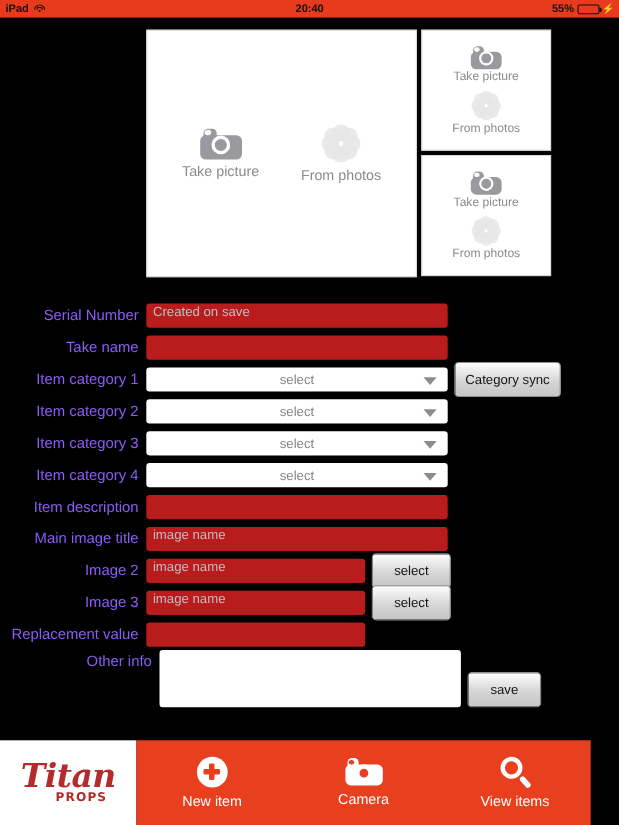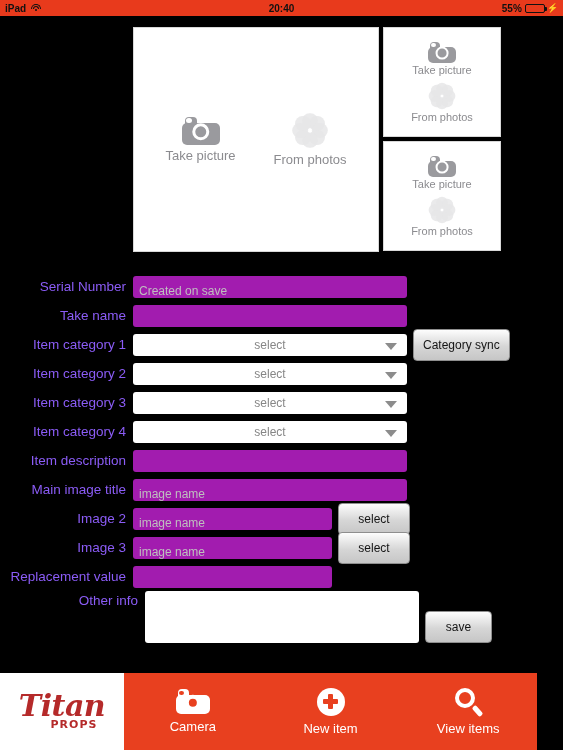--- a/index.html
+++ b/index.html
@@ -103,22 +103,22 @@
 
   
   .form { position: absolute; top: 272px; left: 0; width: 563px; }
   .row { display: flex; align-items: center; height: 29px; margin-bottom: 0; }
   .row + .row { margin-top: 0; }
   .lbl-col {
     width: 133px; text-align: right; padding-right: 7px;
     color: #8b5cf6; font-size: 13.5px; white-space: nowrap;
   }
   .fld {
-    background: #a21caf; border-radius: 3px; height: 22px;
-    display: flex; align-items: flex-end; padding: 0 6px;
+    background: #b91c1c; border-radius: 3px; height: 22px;
+    display: flex; align-items: flex-start; padding: 0 6px;
     font-size: 12px; color: #111;
   }
   .fld .ph { color: #bfbfbf; }
   .w-long  { width: 274px; }
   .w-mid   { width: 199px; }
   .w-short { width: 199px; }
   .sel {
     background: #fff; border-radius: 3px; height: 22px; width: 274px;
     display: flex; align-items: center; justify-content: center;
     position: relative; font-size: 12px; color: #868686;
@@ -394,33 +394,33 @@
 
   </div>
 
   <div class="tabbar">
     <div class="logo-cell">
       <div class="logo-titan">Titan</div>
       <div class="logo-props">PROPS</div>
     </div>
     <div class="tabs">
       <div class="tab">
+        <span class="plus-w"></span>
+        <span class="tlbl">New item</span>
+      </div>
+      <div class="tab">
         <span class="cam-w">
           <span class="body"></span>
             <span class="hump"></span>
             <span class="dot"></span>
             <span class="lens"></span>
         </span>
         <span class="tlbl">Camera</span>
       </div>
       <div class="tab">
-        <span class="plus-w"></span>
-        <span class="tlbl">New item</span>
-      </div>
-      <div class="tab">
         <span class="mag-w">
           <span class="ring"></span>
             <span class="hdl"></span>
         </span>
         <span class="tlbl">View items</span>
       </div>
     </div>
   </div>
 
 </div>

